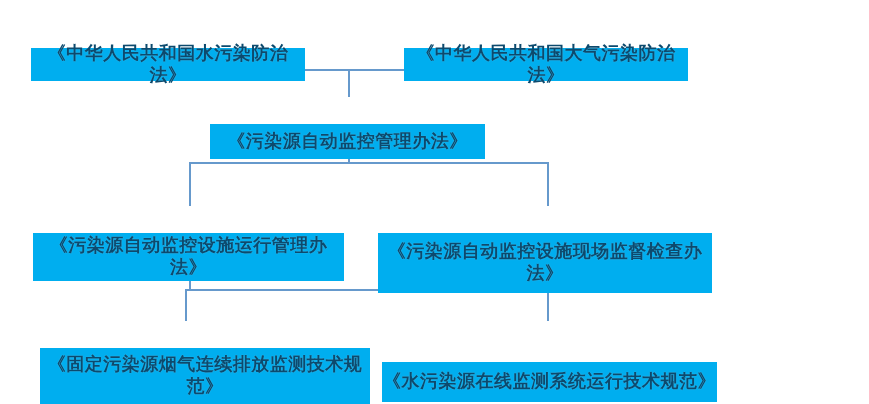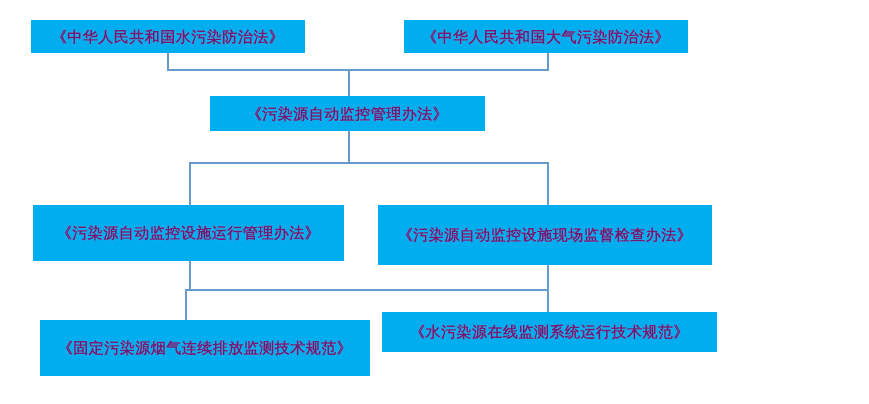--- a/index.html
+++ b/index.html
@@ -13,49 +13,50 @@
   #diagram {
     position: relative;
     width: 869px;
     height: 404px;
     background: #ffffff;
     overflow: hidden;
   }
   .node {
     position: absolute;
     background: #00AEEF;
-    color: #701a75;
+    color: #0c4a6e;
     display: flex;
     align-items: center;
     justify-content: center;
     text-align: center;
     font-weight: bold;
-    font-size: 15px;
+    font-size: 18px;
     letter-spacing: 0.5px;
     box-sizing: border-box;
     line-height: 1.2;
     z-index: 2;
     text-shadow: 0 0 1px rgba(255,255,255,0.35);
+    margin-top: 28px;
   }
   .connector {
     position: absolute;
     background: #6699CC;
     z-index: 1;
   }
   .v { width: 2px; }
   .h { height: 2px; }
 
   
   #n1 { left: 31px;  top: 20px;  width: 274px; height: 33px; }
   #n2 { left: 404px; top: 20px; width: 284px; height: 33px; }
   #n3 { left: 210px; top: 96px;  width: 275px; height: 35px; }
-  #n4 { left: 33px;  top: 205px; width: 311px; height: 56px; }
+  #n4 { left: 33px;  top: 205px; width: 311px; height: 48px; }
   #n5 { left: 378px; top: 205px; width: 334px; height: 60px; }
   #n6 { left: 40px;  top: 320px; width: 330px; height: 56px; }
-  #n7 { left: 382px; top: 312px; width: 335px; height: 40px; }
+  #n7 { left: 382px; top: 334px; width: 335px; height: 40px; }
 </style>
 </head>
 <body>
 
 <div id="diagram">
 
   <div class="connector v" style="left:167px; top:53px; height:18px;"></div>
   <div class="connector v" style="left:547px; top:53px; height:18px;"></div>
   <div class="connector h" style="left:167px; top:69px; width:382px;"></div>
   <div class="connector v" style="left:348px; top:69px; height:28px;"></div>

